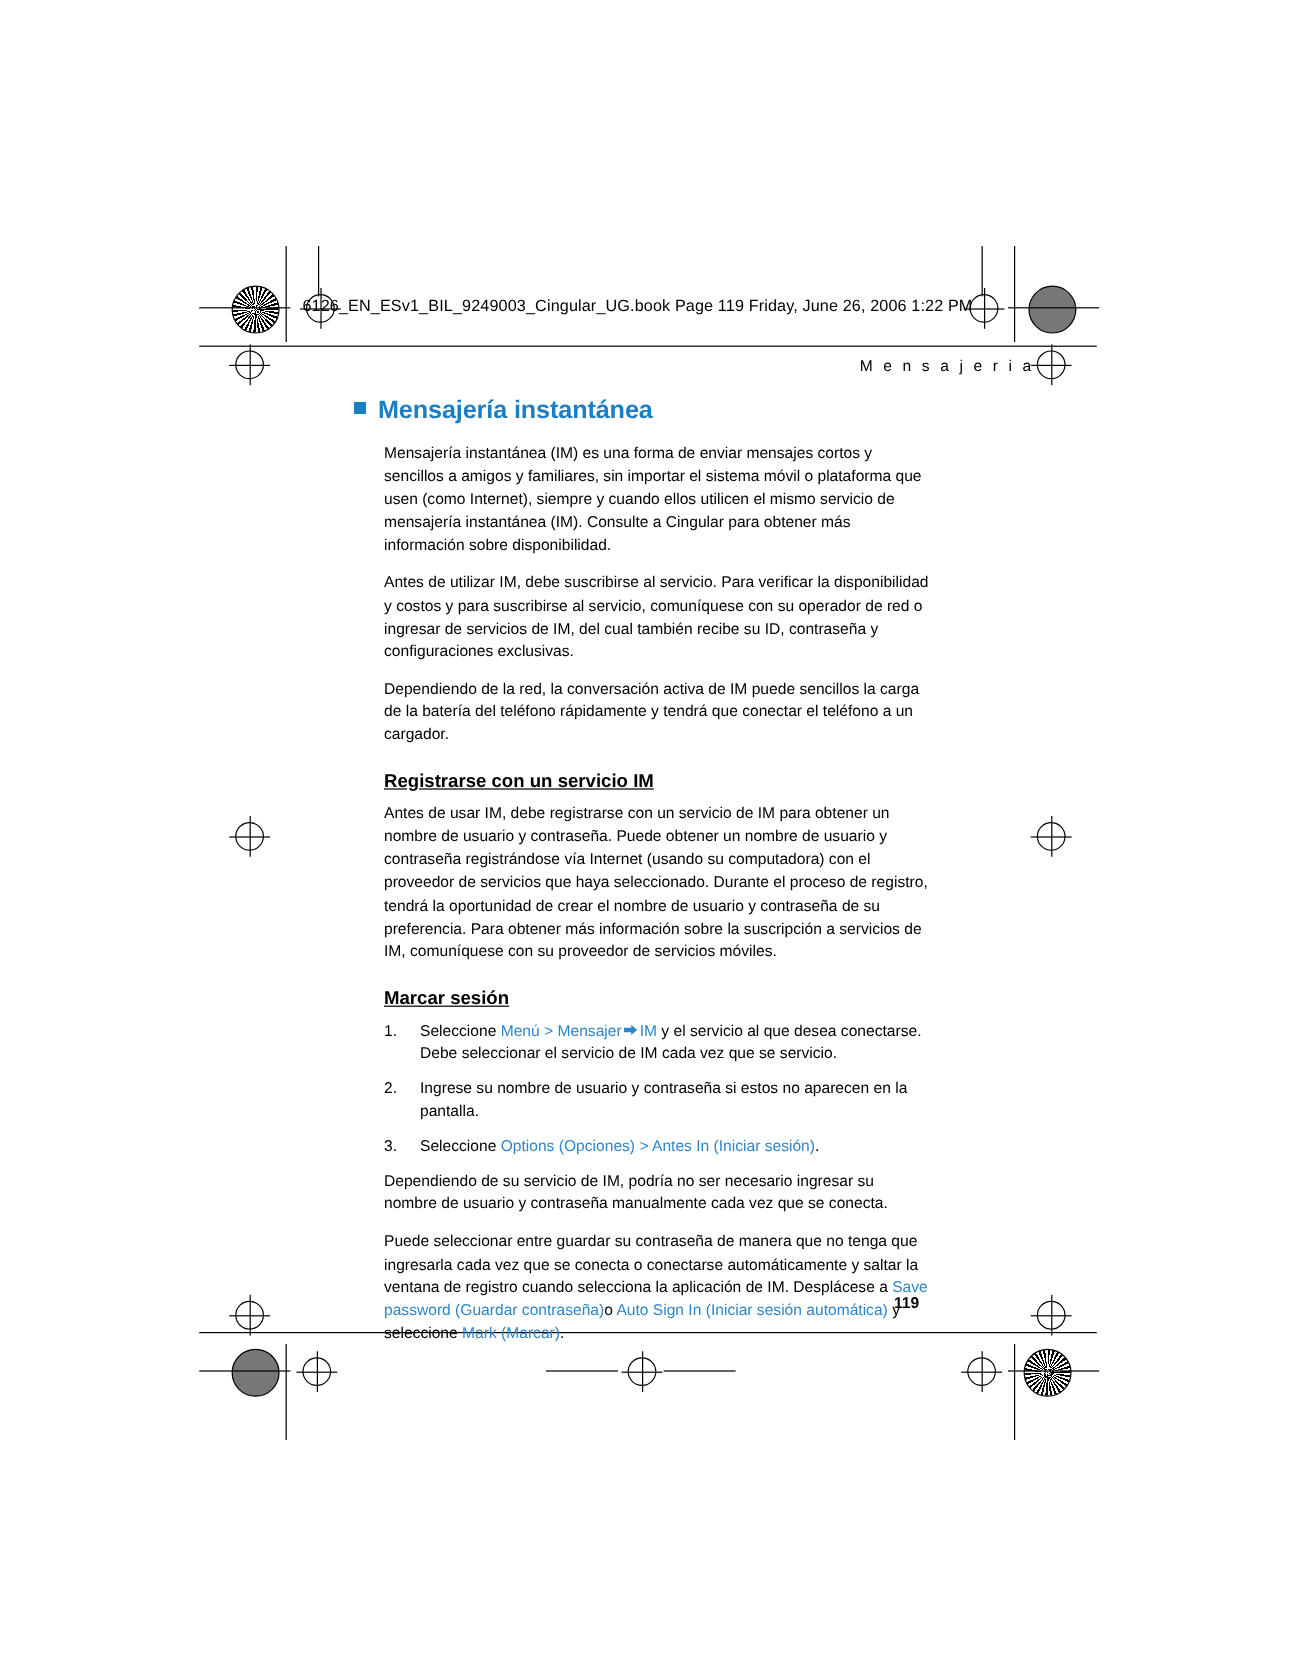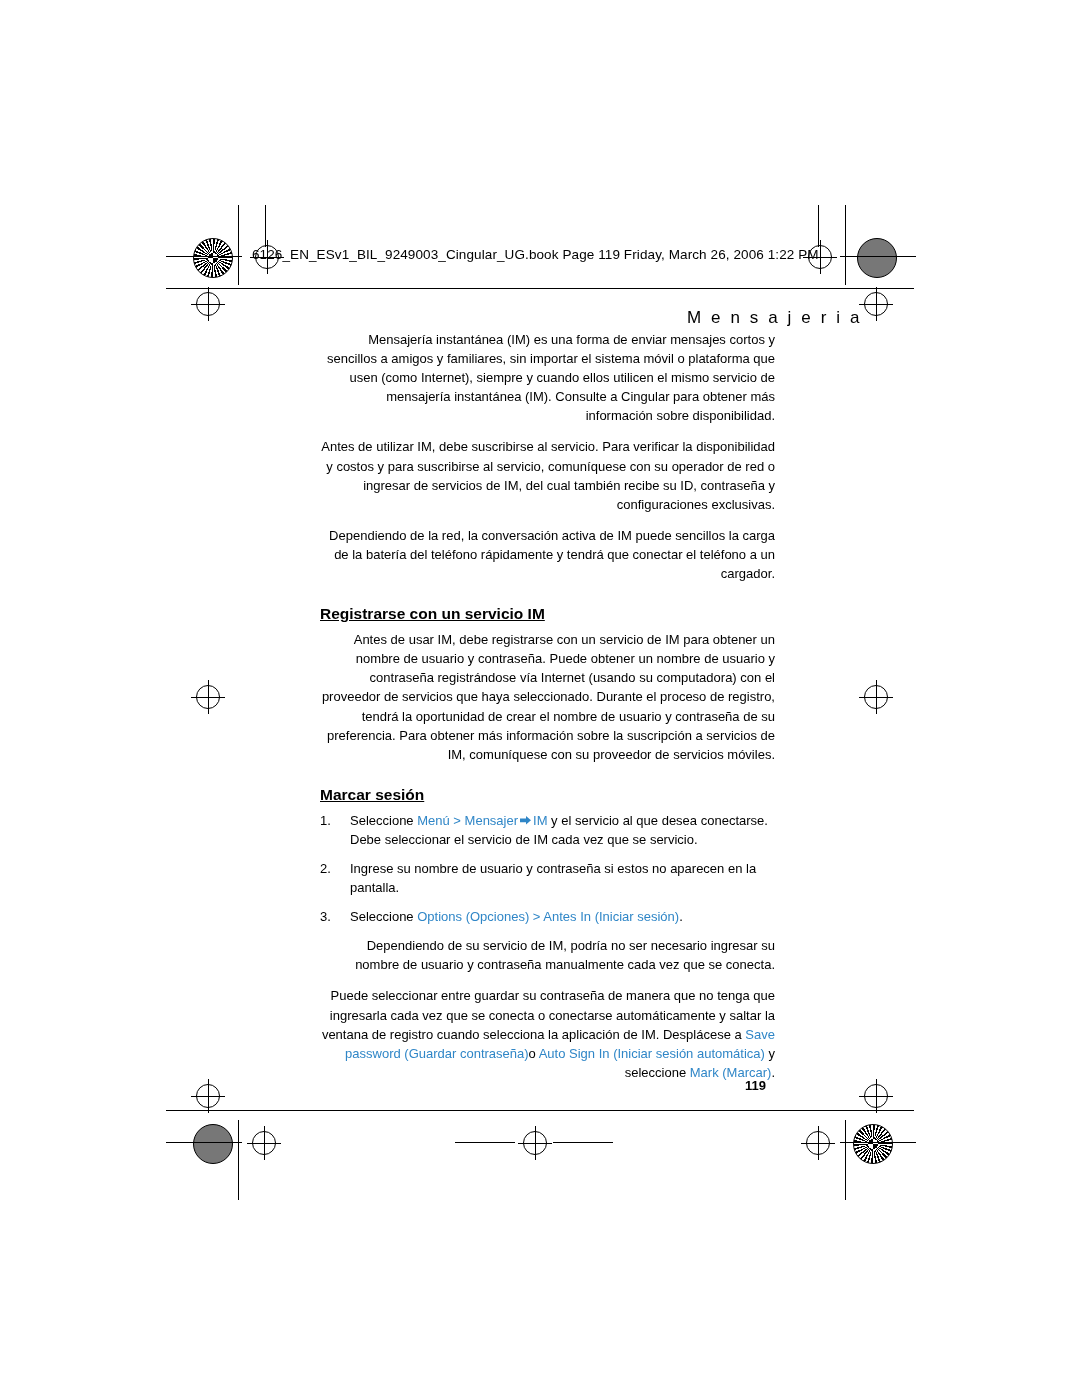--- a/index.html
+++ b/index.html
@@ -56,22 +56,22 @@
     top: 247px;
     width: 640px;
     font-size: 13.5px;
     letter-spacing: 0.1px;
     color: #000;
     white-space: nowrap;
   }
   .running-head {
     position: absolute;
     right: 218px;
-    top: 308px;
-    font-size: 17px;
+    top: 297px;
+    font-size: 13px;
     letter-spacing: 2.6px;
     color: #000;
     text-align: right;
   }
   .rule-top {
     position: absolute;
     left: 166px;
     top: 288px;
     width: 748px;
     height: 1px;
@@ -117,21 +117,21 @@
     color: #000;
     margin: 22px 0 7px 0;
     text-decoration: underline;
   }
 
   p.body {
     font-size: 13px;
     line-height: 19.1px;
     margin: 0 0 12px 0;
     color: #000;
-    text-align: right;
+    text-align: left;
   }
 
   .note-block {
     position: relative;
     margin: 12px 0 12px 0;
     padding-left: 52px;
     min-height: 52px;
   }
   .note-icon {
     position: absolute;
@@ -215,25 +215,28 @@
 <div class="crop-line" style="left:166px; top:1142px; width:76px; height:1px;"></div>
 <div class="crop-line" style="left:840px; top:1142px; width:76px; height:1px;"></div>
 <div class="crop-line" style="left:166px; top:256px; width:76px; height:1px;"></div>
 <div class="crop-line" style="left:840px; top:256px; width:76px; height:1px;"></div>
 <div class="crop-line" style="left:455px; top:1142px; width:60px; height:1px;"></div>
 <div class="crop-line" style="left:553px; top:1142px; width:60px; height:1px;"></div>
 
 <div class="rule-top"></div>
 <div class="rule-bottom"></div>
 
-<div class="header-line">6126_EN_ESv1_BIL_9249003_Cingular_UG.book  Page 119  Friday, March 26, 2006  1:22 PM</div>
+<div class="header-line">6126_EN_ESv1_BIL_9249003_Cingular_UG.book  Page 119  Friday, June 26, 2006  1:22 PM</div>
 <div class="running-head">M e n s a j e r i a</div>
 
 <div class="content">
 
+  <h1 class="chapter">
+    <span class="bullet-sq"></span><span>Mensajería instantánea</span>
+  </h1>
 
   <p class="body">Mensajería instantánea (IM) es una forma de enviar mensajes cortos y sencillos a amigos y familiares, sin importar el sistema móvil o plataforma que usen (como Internet), siempre y cuando ellos utilicen el mismo servicio de mensajería instantánea (IM). Consulte a Cingular para obtener más información sobre disponibilidad.</p>
   <p class="body">Antes de utilizar IM, debe suscribirse al servicio. Para verificar la disponibilidad y costos y para suscribirse al servicio, comuníquese con su operador de red o ingresar de servicios de IM, del cual también recibe su ID, contraseña y configuraciones exclusivas.</p>
 
 
   <p class="body">Dependiendo de la red, la conversación activa de IM puede sencillos la carga de la batería del teléfono rápidamente y tendrá que conectar el teléfono a un cargador.</p>
 
   <h2 class="sub">Registrarse con un servicio IM</h2>
   <p class="body">Antes de usar IM, debe registrarse con un servicio de IM para obtener un nombre de usuario y contraseña. Puede obtener un nombre de usuario y contraseña registrándose vía Internet (usando su computadora) con el proveedor de servicios que haya seleccionado. Durante el proceso de registro, tendrá la oportunidad de crear el nombre de usuario y contraseña de su preferencia. Para obtener más información sobre la suscripción a servicios de IM, comuníquese con su proveedor de servicios móviles.</p>
 

